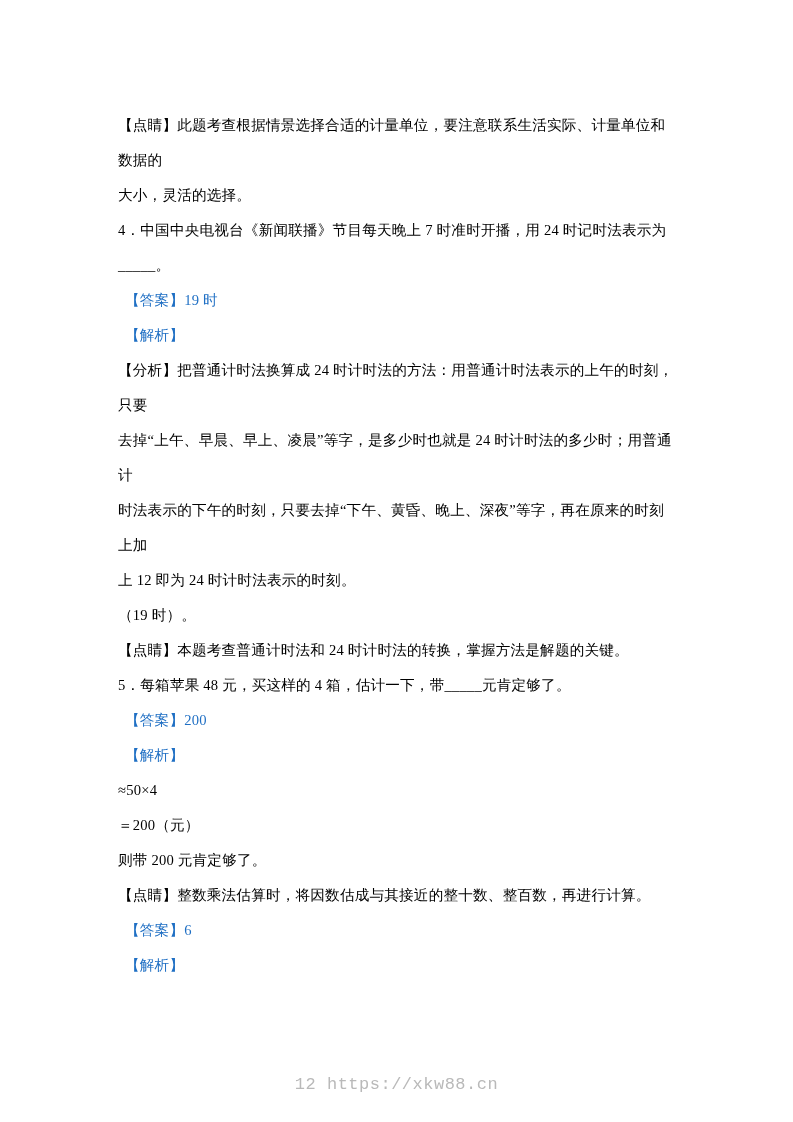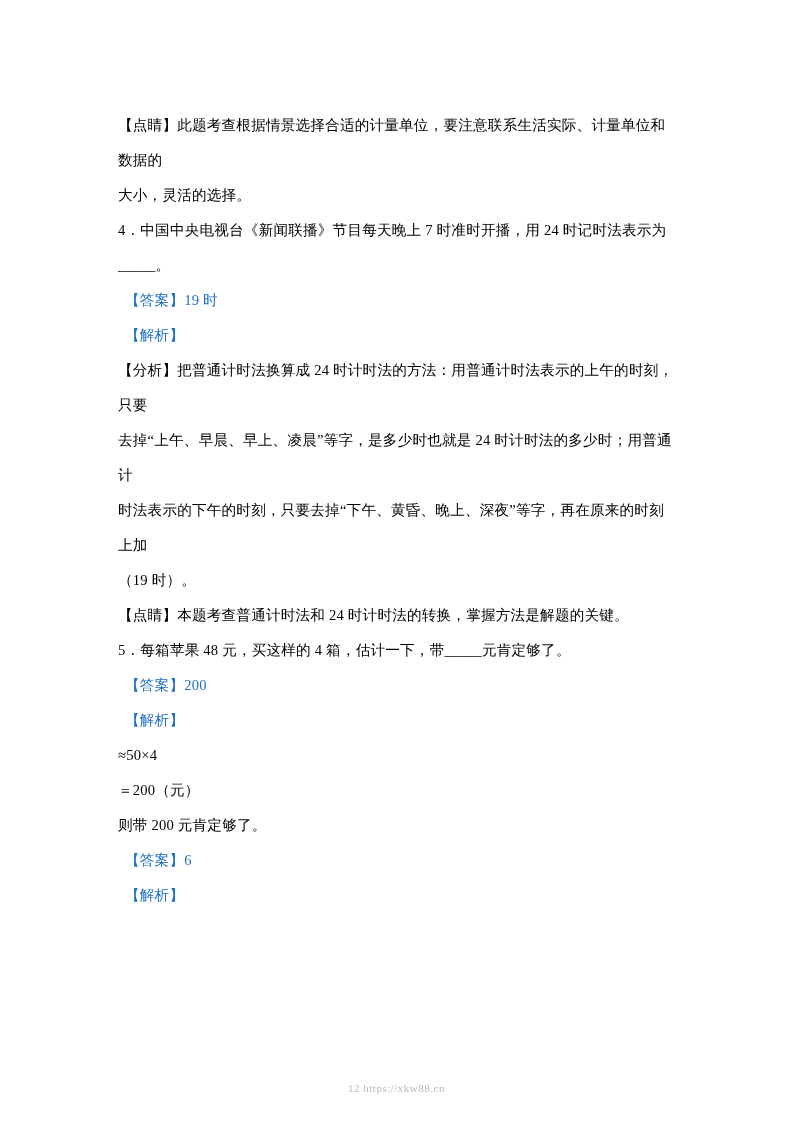--- a/index.html
+++ b/index.html
@@ -34,45 +34,47 @@
   .line.blue {
     color: #1f6fc4;
     margin-left: 7px;
   }
   .footer {
     position: absolute;
     left: 0;
     bottom: 28px;
     width: 100%;
     text-align: center;
-    font-size: 11px;
+    font-size: 17px;
     color: #b9b9b9;
-    font-family: Liberation Serif, serif;
+    font-family: Liberation Mono, monospace;
     letter-spacing: 0.5px;
   }
 </style>
 </head>
 <body>
 
 <div class="page">
   <div id="content">
       <div class="line">【点睛】此题考查根据情景选择合适的计量单位，要注意联系生活实际、计量单位和数据的</div>
       <div class="line">大小，灵活的选择。</div>
       <div class="line">4．中国中央电视台《新闻联播》节目每天晚上 7 时准时开播，用 24 时记时法表示为_____。</div>
       <div class="line blue">【答案】19 时</div>
       <div class="line blue">【解析】</div>
       <div class="line">【分析】把普通计时法换算成 24 时计时法的方法：用普通计时法表示的上午的时刻，只要</div>
       <div class="line">去掉“上午、早晨、早上、凌晨”等字，是多少时也就是 24 时计时法的多少时；用普通计</div>
       <div class="line">时法表示的下午的时刻，只要去掉“下午、黄昏、晚上、深夜”等字，再在原来的时刻上加</div>
+      <div class="line">上 12 即为 24 时计时法表示的时刻。</div>
       <div class="line">（19 时）。</div>
       <div class="line">【点睛】本题考查普通计时法和 24 时计时法的转换，掌握方法是解题的关键。</div>
       <div class="line">5．每箱苹果 48 元，买这样的 4 箱，估计一下，带_____元肯定够了。</div>
       <div class="line blue">【答案】200</div>
       <div class="line blue">【解析】</div>
       <div class="line">≈50×4</div>
       <div class="line">＝200（元）</div>
       <div class="line">则带 200 元肯定够了。</div>
+      <div class="line">【点睛】整数乘法估算时，将因数估成与其接近的整十数、整百数，再进行计算。</div>
       <div class="line blue">【答案】6</div>
       <div class="line blue">【解析】</div>
     </div>
 </div>
 
 <div class="footer">12 https://xkw88.cn</div>
 
 </body></html>

